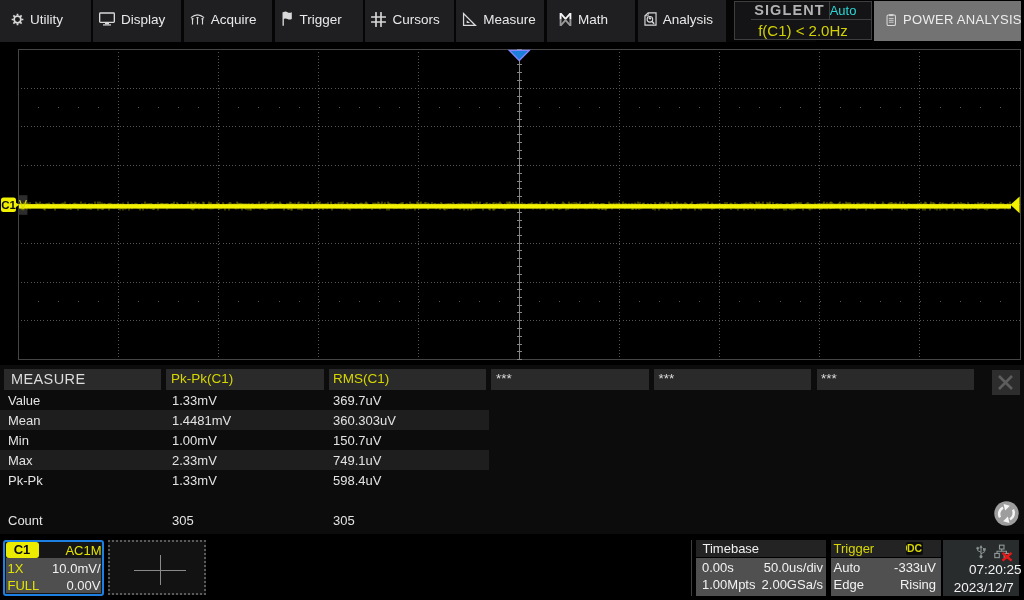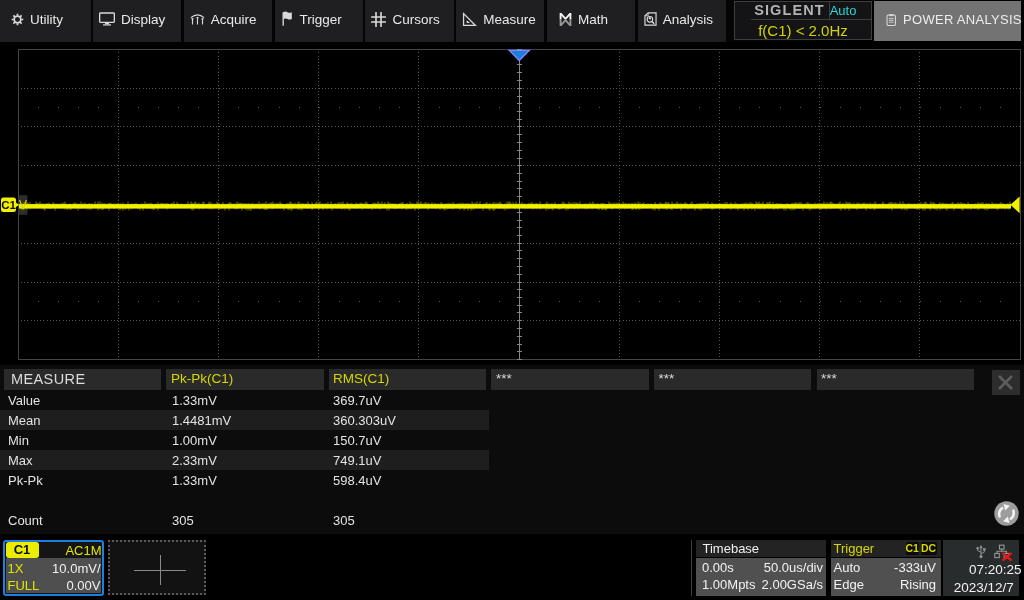--- a/index.html
+++ b/index.html
@@ -263,21 +263,21 @@
         </div>
     <div class="drow" style="top:37.5px">
           <span class="a">1.00Mpts</span>
           <span class="b">2.00GSa/s</span>
         </div>
   </div>
   <div id="trbox">
         <div class="title">Trigger</div>
         <div class="data"></div>
     <span class="badge" style="left:75px;width:13.5px">C1</span>
-        <span class="badge" style="left:90px;width:16px">DC</span>
+        <span class="badge" style="left:76px;width:16px">DC</span>
     <div class="drow" style="top:20.5px">
           <span class="a">Auto</span>
           <span class="b">-333uV</span>
         </div>
     <div class="drow" style="top:37.5px">
           <span class="a">Edge</span>
           <span class="b">Rising</span>
         </div>
   </div>
   <div id="infobox">

